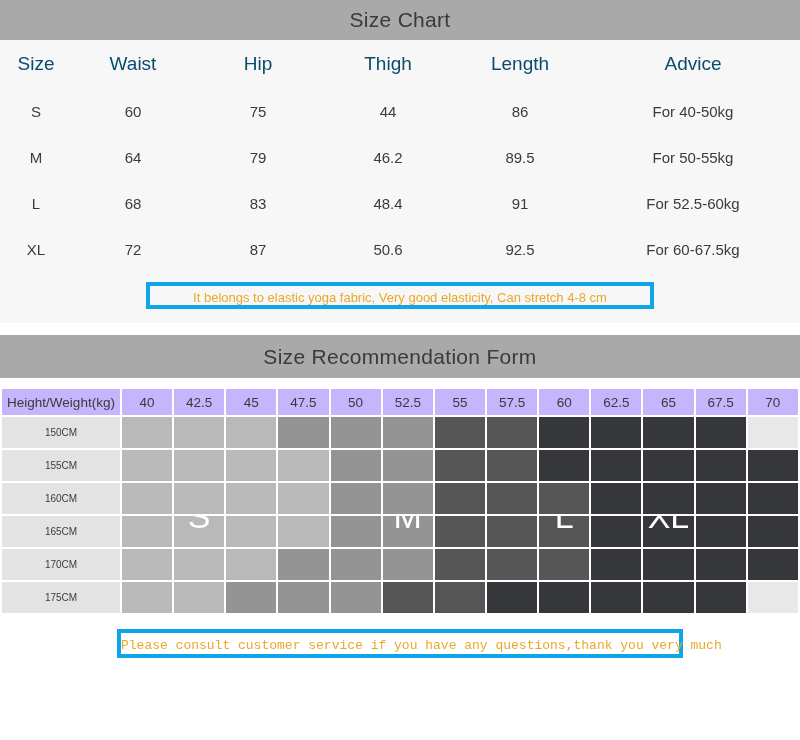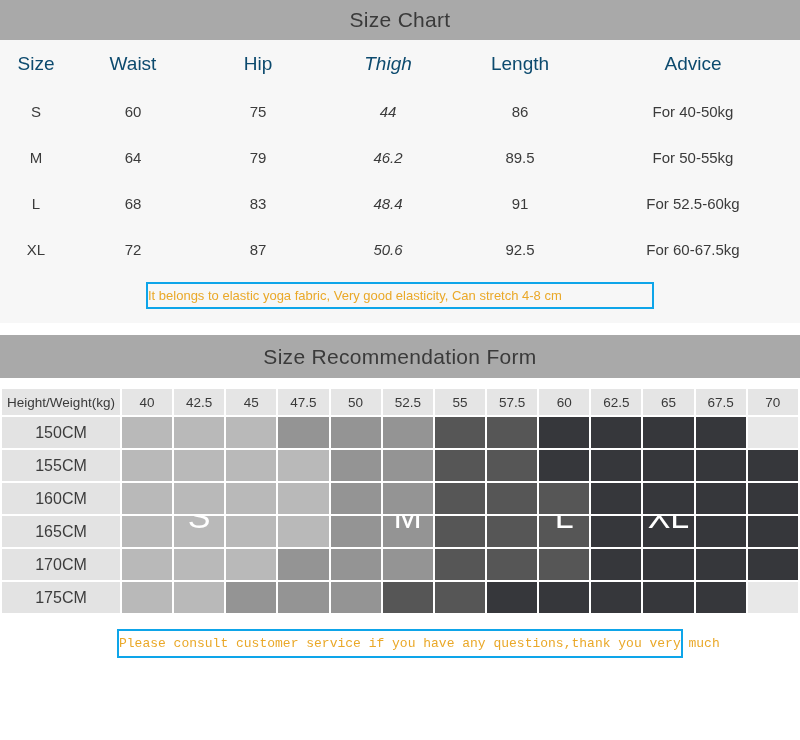--- a/index.html
+++ b/index.html
@@ -43,32 +43,32 @@
     color: #0c4a6e;
   }
   table.sizechart tbody td {
     height: 46px;
     font-size: 15px;
     color: #3b3b3b;
   }
   .col-size   { width: 72px; }
   .col-waist  { width: 122px; }
   .col-hip    { width: 128px; }
-  .col-thigh  { width: 132px; font-style: italic; }
+  .col-thigh  { width: 132px; }
   .col-length { width: 132px; }
   .col-advice { width: 214px; margin-top: 40px; }
 
   
   .note-wrap { width: 800px; background: #f7f7f7; display: flex; justify-content: center; }
   .note-wrap.white { background: #ffffff; font-family: Liberation Mono, monospace; }
   .note {
-    border: 2px solid #0ea5e9;
+    border: 4px solid #0ea5e9;
     color: #eaa828;
     font-size: 13px;
-    text-align: left;
+    text-align: center;
     background: transparent;
     line-height: 1;
     white-space: nowrap;
   }
   #elastic-note { width: 508px; height: 27px; line-height: 24px; margin-top: 10px; margin-bottom: 14px; }
   #service-note { width: 566px; height: 29px; line-height: 26px; margin-top: 14px; }
 
   .spacer-white { width: 800px; background: #ffffff; }
 
   
@@ -82,28 +82,28 @@
   }
   table.recgrid td, table.recgrid th {
     padding: 0;
     font-weight: normal;
     text-align: center;
     color: #3a3a3a;
     overflow: hidden;
   }
   table.recgrid thead th {
     height: 26px;
-    background: #e5e5e5;
+    background: #c4b5fd;
     font-size: 13.5px;
   }
   th.hdr-corner { font-size: 12.5px; }
   table.recgrid tbody th.rowlabel {
     height: 31px;
     background: #e3e3e3;
-    font-size: 16px;
+    font-size: 10px;
     color: #3c3c3c;
   }
   table.recgrid tbody td.cell { height: 31px; position: relative; }
 
   
   .s0 { background: #e8e8e8; }
   .s1 { background: #b9b9b9; }
   .s2 { background: #949494; }
   .s3 { background: #565656; }
   .s4 { background: #36373b; }

